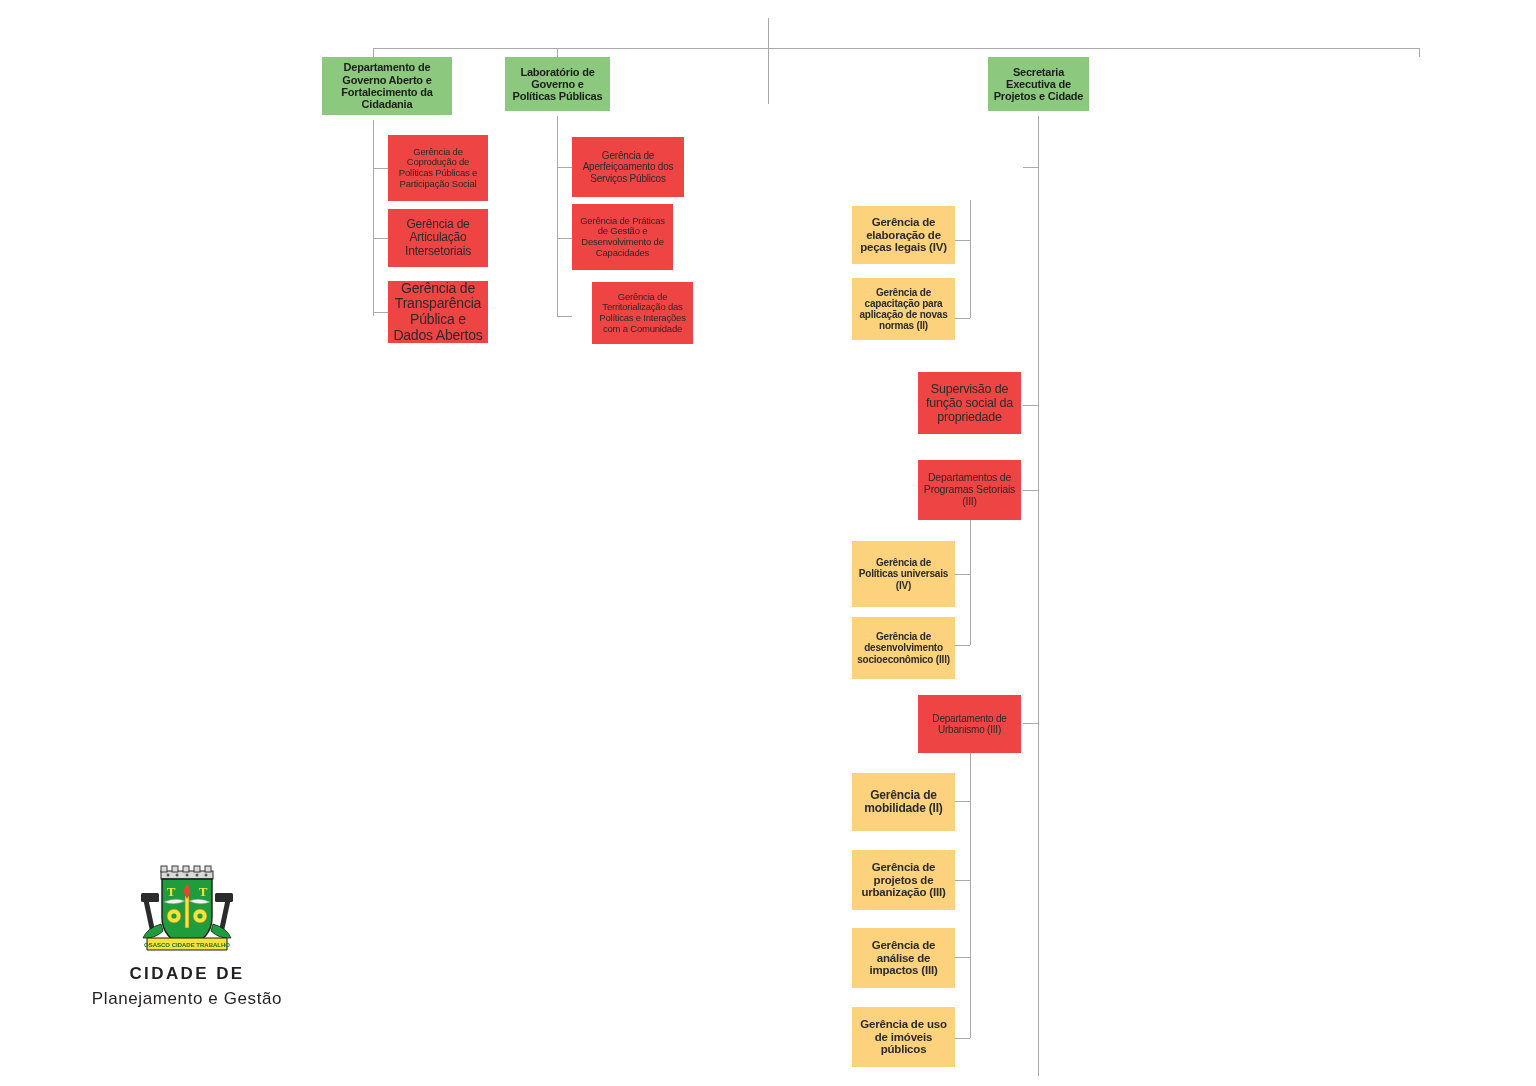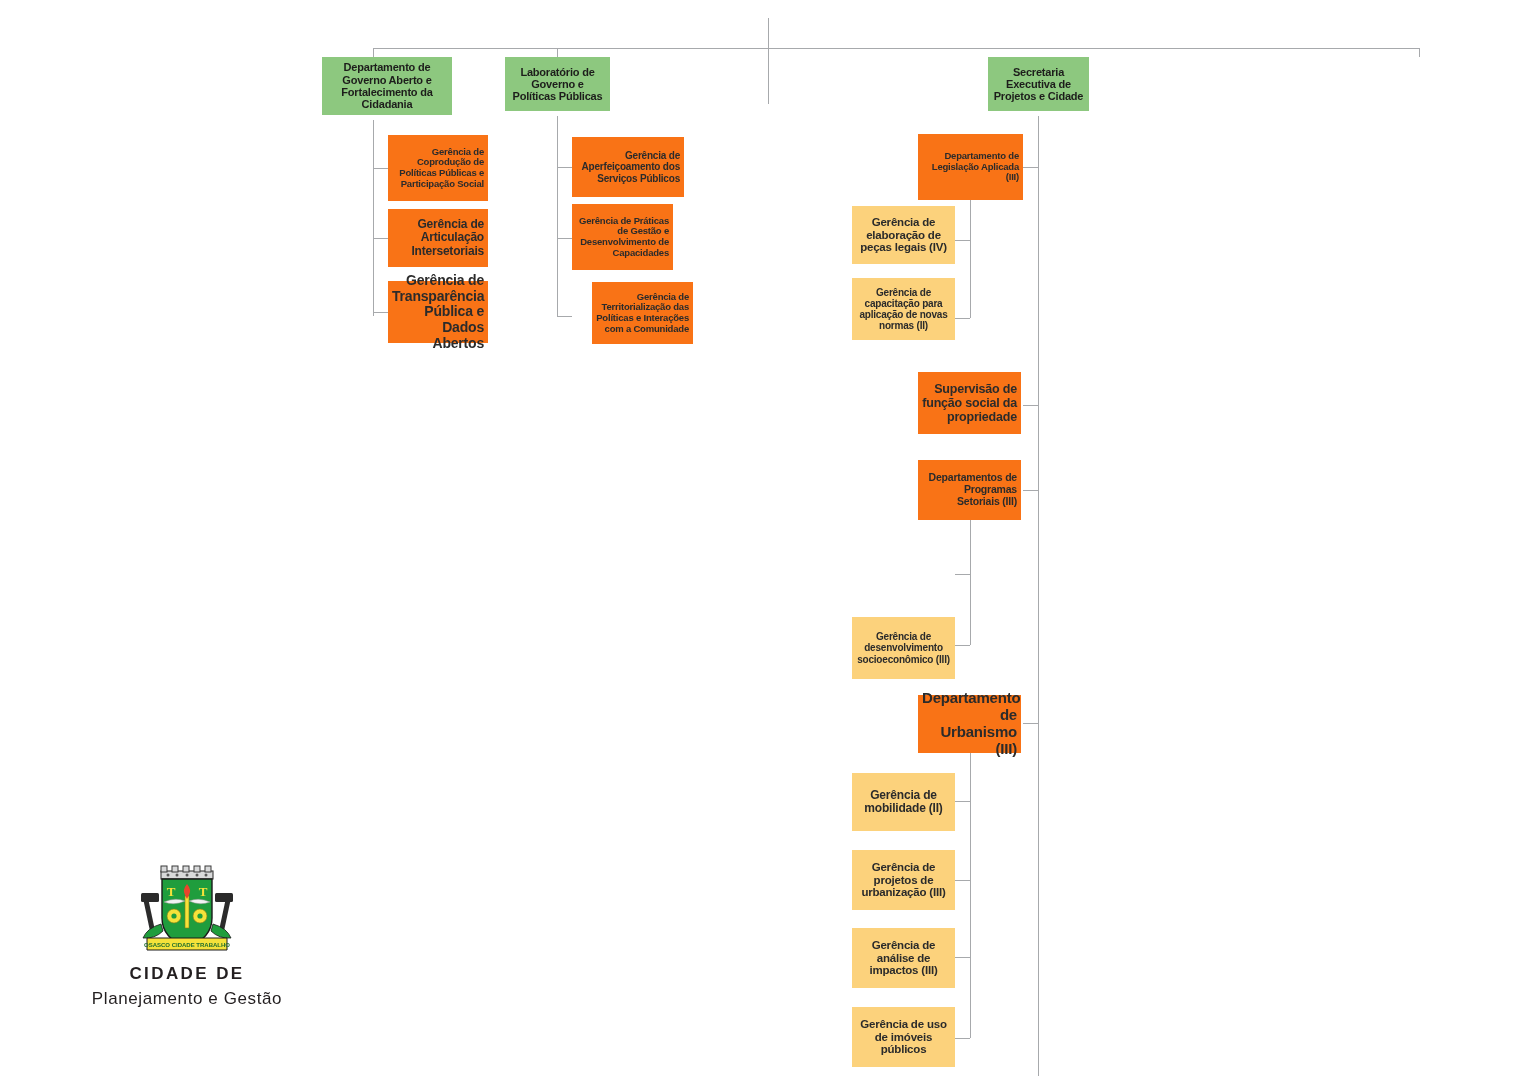--- a/index.html
+++ b/index.html
@@ -41,24 +41,23 @@
     letter-spacing: -0.2px;
     font-family: "Liberation Sans", sans-serif;
   }
   .node span { display: block; width: 100%; }
   .node.green {
     background: #8dc87f;
     color: #1d1d1b;
     font-weight: 700;
   }
   .node.gray {
-    background: #f97316;
+    background: #ef4444;
     color: #2b2b2b;
-    font-weight: 700;
-    text-align: right;
+    font-weight: 400;
   }
   .node.yellow {
     background: #fcd27c;
     color: #2b2b2b;
     font-weight: 700;
   }
 
   
   #logo {
     position: absolute;
@@ -148,23 +147,20 @@
   <div class="node green" style="left:988px; top:57px; width:101px; height:54px; font-size:11px;">
     <span>Secretaria Executiva de Projetos e Cidade</span>
   </div>
 
   <div class="line v" style="left:1038px; top:116px; height:960px;"></div>
   <div class="line h" style="left:1023px; top:167px; width:15px;"></div>
   <div class="line h" style="left:1023px; top:405px; width:15px;"></div>
   <div class="line h" style="left:1023px; top:490px; width:15px;"></div>
   <div class="line h" style="left:1023px; top:723px; width:15px;"></div>
 
-  <div class="node gray" style="left:918px; top:134px; width:105px; height:66px; font-size:9.5px;">
-    <span>Departamento de Legislação Aplicada (III)</span>
-  </div>
   <div class="line v" style="left:970px; top:200px; height:118px;"></div>
   <div class="line h" style="left:955px; top:240px; width:15px;"></div>
   <div class="line h" style="left:955px; top:318px; width:15px;"></div>
 
   <div class="node yellow" style="left:852px; top:206px; width:103px; height:58px; font-size:11.5px;">
     <span>Gerência de elaboração de peças legais (IV)</span>
   </div>
   <div class="node yellow" style="left:852px; top:278px; width:103px; height:62px; font-size:10px;">
     <span>Gerência de capacitação para aplicação de novas normas (II)</span>
   </div>
@@ -173,25 +169,28 @@
     <span>Supervisão de função social da propriedade</span>
   </div>
 
   <div class="node gray" style="left:918px; top:460px; width:103px; height:60px; font-size:10.5px;">
     <span>Departamentos de Programas Setoriais (III)</span>
   </div>
   <div class="line v" style="left:970px; top:520px; height:125px;"></div>
   <div class="line h" style="left:955px; top:574px; width:15px;"></div>
   <div class="line h" style="left:955px; top:645px; width:15px;"></div>
 
+  <div class="node yellow" style="left:852px; top:541px; width:103px; height:66px; font-size:10px;">
+    <span>Gerência de Políticas universais (IV)</span>
+  </div>
   <div class="node yellow" style="left:852px; top:617px; width:103px; height:62px; font-size:10px;">
     <span>Gerência de desenvolvimento socioeconômico (III)</span>
   </div>
 
-  <div class="node gray" style="left:918px; top:695px; width:103px; height:58px; font-size:15px;">
+  <div class="node gray" style="left:918px; top:695px; width:103px; height:58px; font-size:10px;">
     <span>Departamento de Urbanismo (III)</span>
   </div>
   <div class="line v" style="left:970px; top:753px; height:285px;"></div>
   <div class="line h" style="left:955px; top:801px; width:15px;"></div>
   <div class="line h" style="left:955px; top:880px; width:15px;"></div>
   <div class="line h" style="left:955px; top:957px; width:15px;"></div>
   <div class="line h" style="left:955px; top:1038px; width:15px;"></div>
 
   <div class="node yellow" style="left:852px; top:773px; width:103px; height:58px; font-size:12px;">
     <span>Gerência de mobilidade (II)</span>

